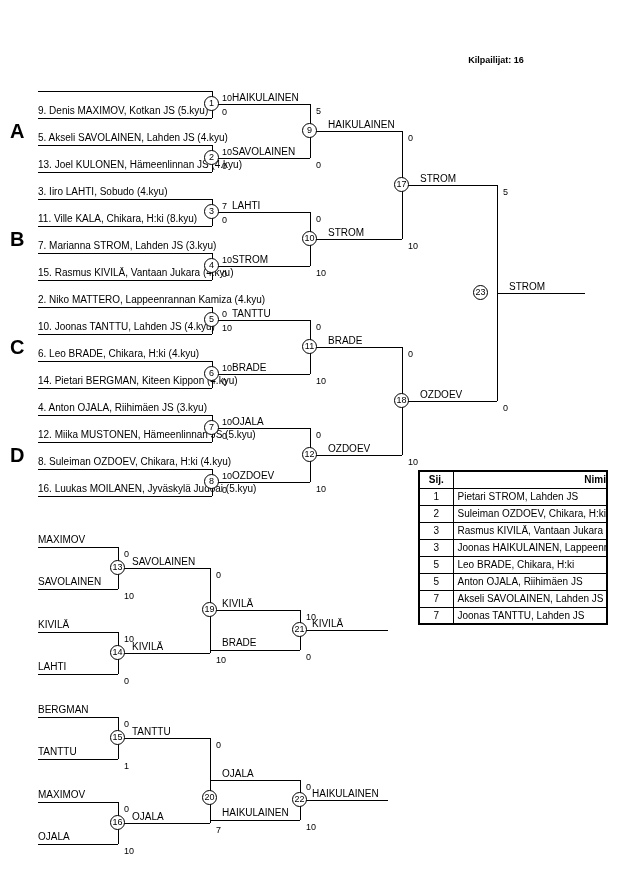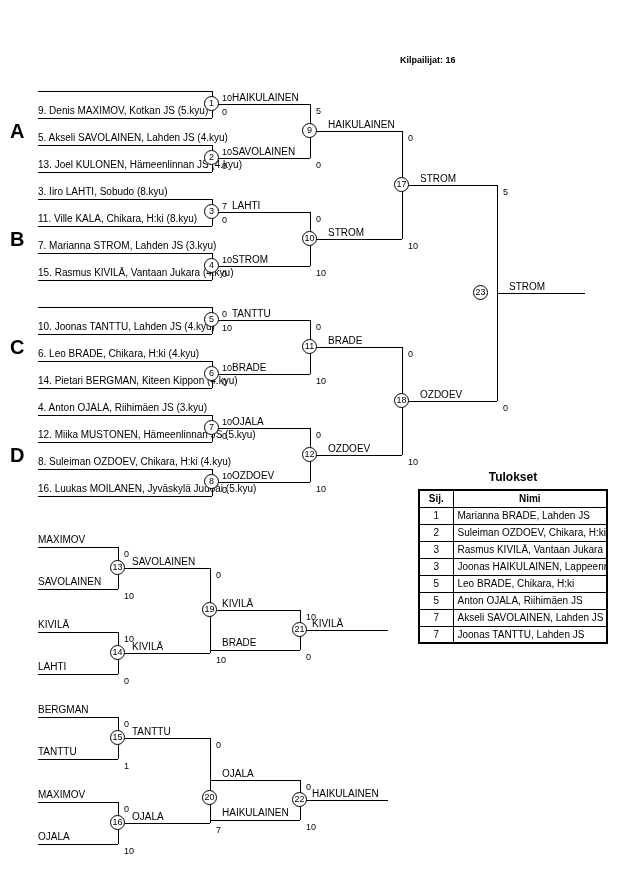--- a/index.html
+++ b/index.html
@@ -1,32 +1,32 @@
 <!DOCTYPE html>
 <html><head>
 <meta charset="utf-8">
 <style>
   * { margin:0; padding:0; box-sizing:border-box; }
   html,body { background:#fff; }
   body { font-family:"Liberation Sans", sans-serif; color:#000; }
   .sheet { position:relative; width:630px; height:891px; background:#fff; overflow:hidden; }
   .title { position:absolute; top:27px; left:0; width:100%; text-align:center; font-size:17px; font-weight:bold; white-space:pre; }
-  .competitors { position:absolute; top:55px; left:400px; width:192px; text-align:left; font-size:9px; font-weight:bold; }
+  .competitors { position:absolute; top:55px; left:400px; width:192px; text-align:center; font-size:9px; font-weight:bold; }
   .pool { position:absolute; left:10px; font-size:20px; font-weight:bold; }
   .nm { position:absolute; font-size:10px; white-space:nowrap; }
   .wl { position:absolute; font-size:10px; white-space:nowrap; }
   .sc { position:absolute; font-size:9px; white-space:nowrap; }
   .hl { position:absolute; height:0; border-top:1px solid #000; }
   .vl { position:absolute; width:0; border-left:1px solid #000; }
   .ci { position:absolute; width:15px; height:15px; border:1px solid #000; border-radius:50%; background:#fff; font-size:9px; line-height:13px; text-align:center; z-index:2; }
   .results { position:absolute; left:418px; top:470px; width:190px; }
   .results h2 { font-size:12px; text-align:center; margin-bottom:5px; font-weight:bold; }
   .results table { width:100%; border-collapse:collapse; border:2px solid #000; table-layout:fixed; }
   .results th, .results td { border:1px solid #000; font-size:10px; height:17px; }
-  .results th { font-weight:bold; text-align:center; }
+  .results th { font-weight:bold; text-align:right; }
   .results .pos { width:34px; text-align:center; }
   .results td.name { padding-left:4px; white-space:nowrap; overflow:hidden; }
 </style>
 </head>
 <body>
 
 <div class="sheet">
 
   <div class="competitors">Kilpailijat: 16</div>
 
@@ -35,28 +35,29 @@
   <div class="pool" style="top:336px">C</div>
   <div class="pool" style="top:444px">D</div>
 
   <div class="hl" style="left:38px;top:91px;width:174px"></div>
   <div class="nm" style="left:38px;top:105px">9. Denis MAXIMOV, Kotkan JS (5.kyu)</div>
   <div class="hl" style="left:38px;top:118px;width:174px"></div>
   <div class="nm" style="left:38px;top:132px">5. Akseli SAVOLAINEN, Lahden JS (4.kyu)</div>
   <div class="hl" style="left:38px;top:145px;width:174px"></div>
   <div class="nm" style="left:38px;top:159px">13. Joel KULONEN, Hämeenlinnan JS (4.kyu)</div>
   <div class="hl" style="left:38px;top:172px;width:174px"></div>
-  <div class="nm" style="left:38px;top:186px">3. Iiro LAHTI, Sobudo (8.kyu)</div>
+  <div class="nm" style="left:38px;top:186px">3. Iiro LAHTI, Sobudo (4.kyu)</div>
   <div class="hl" style="left:38px;top:199px;width:174px"></div>
   <div class="nm" style="left:38px;top:213px">11. Ville KALA, Chikara, H:ki (8.kyu)</div>
   <div class="hl" style="left:38px;top:226px;width:174px"></div>
   <div class="nm" style="left:38px;top:240px">7. Marianna STROM, Lahden JS (3.kyu)</div>
   <div class="hl" style="left:38px;top:253px;width:174px"></div>
   <div class="nm" style="left:38px;top:267px">15. Rasmus KIVILÄ, Vantaan Jukara (4.kyu)</div>
   <div class="hl" style="left:38px;top:280px;width:174px"></div>
+  <div class="nm" style="left:38px;top:294px">2. Niko MATTERO, Lappeenrannan Kamiza (4.kyu)</div>
   <div class="hl" style="left:38px;top:307px;width:174px"></div>
   <div class="nm" style="left:38px;top:321px">10. Joonas TANTTU, Lahden JS (4.kyu)</div>
   <div class="hl" style="left:38px;top:334px;width:174px"></div>
   <div class="nm" style="left:38px;top:348px">6. Leo BRADE, Chikara, H:ki (4.kyu)</div>
   <div class="hl" style="left:38px;top:361px;width:174px"></div>
   <div class="nm" style="left:38px;top:375px">14. Pietari BERGMAN, Kiteen Kippon (4.kyu)</div>
   <div class="hl" style="left:38px;top:388px;width:174px"></div>
   <div class="nm" style="left:38px;top:402px">4. Anton OJALA, Riihimäen JS (3.kyu)</div>
   <div class="hl" style="left:38px;top:415px;width:174px"></div>
   <div class="nm" style="left:38px;top:429px">12. Miika MUSTONEN, Hämeenlinnan JS (5.kyu)</div>
@@ -245,30 +246,29 @@
   <div class="hl" style="left:210px;top:820px;width:90px"></div>
 
   <div class="vl" style="left:300px;top:780px;height:40px"></div>
   <div class="hl" style="left:300px;top:800px;width:88px"></div>
   <div class="ci" style="left:292px;top:792px">22</div>
   <div class="wl" style="left:312px;top:788px">HAIKULAINEN</div>
   <div class="sc" style="left:306px;top:782px">0</div>
   <div class="sc" style="left:306px;top:822px">10</div>
 
   <div class="results">
-    <h2>Tulokset</h2>
     <table>
       <tbody>
           <tr>
         <th class="pos">Sij.</th>
         <th>Nimi</th>
       </tr>
       <tr>
             <td class="pos">1</td>
-            <td class="name">Marianna BRADE, Lahden JS</td>
+            <td class="name">Pietari STROM, Lahden JS</td>
           </tr>
       <tr>
             <td class="pos">2</td>
             <td class="name">Suleiman OZDOEV, Chikara, H:ki</td>
           </tr>
       <tr>
             <td class="pos">3</td>
             <td class="name">Rasmus KIVILÄ, Vantaan Jukara</td>
           </tr>
       <tr>

